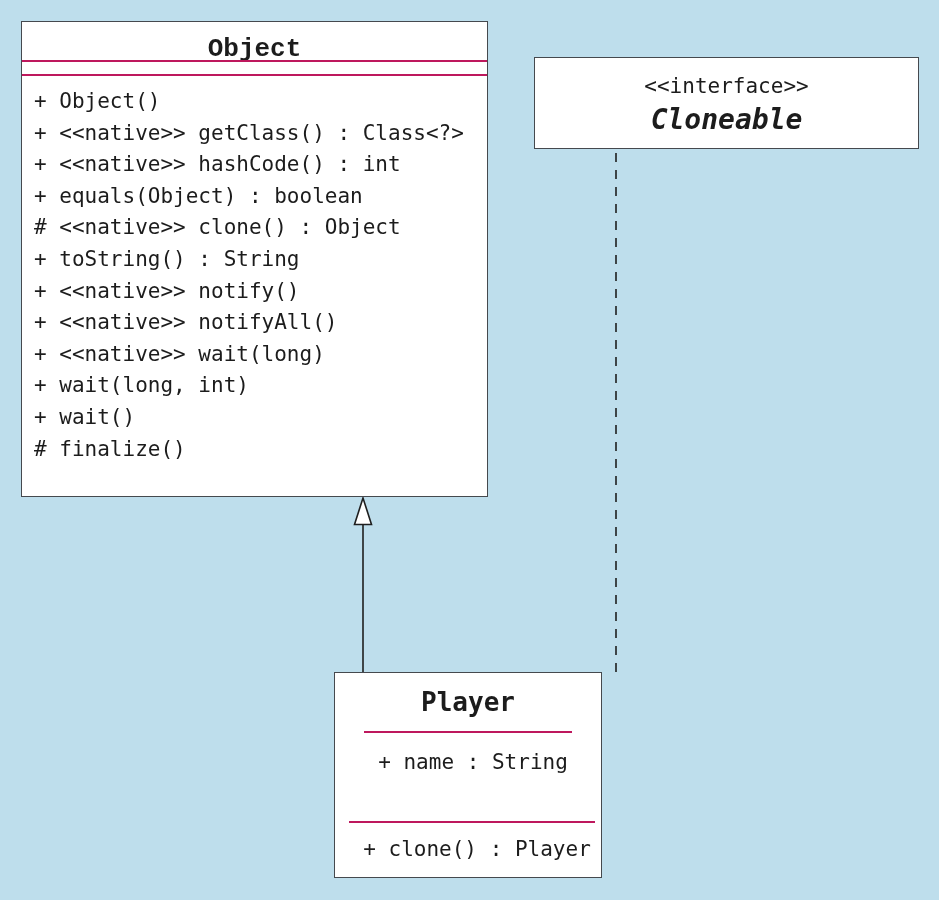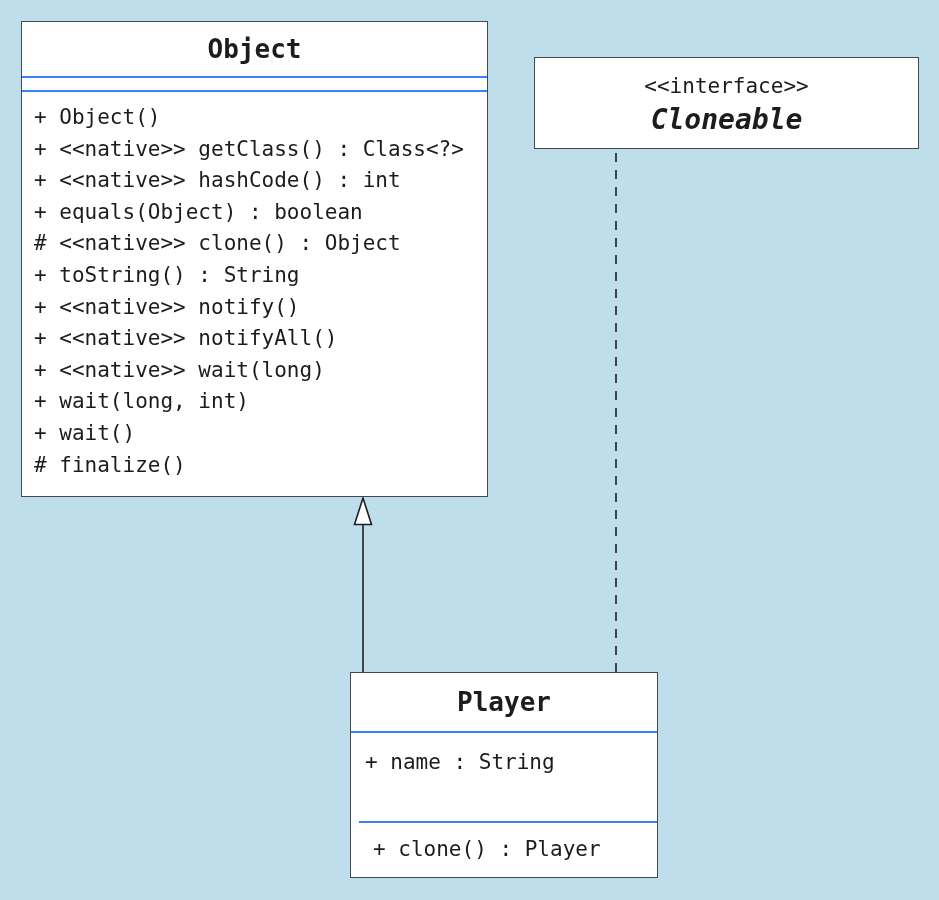--- a/index.html
+++ b/index.html
@@ -39,35 +39,36 @@
   .cloneable-box {
     left: 534px;
     top: 21px;
     width: 385px;
     height: 92px;
     justify-content: center;
     text-align: center;
     margin-top: 36px;
   }
   .player-box {
-    left: 350px;
+    left: 334px;
     top: 672px;
-    width: 308px;
+    width: 268px;
     height: 206px;
+    align-items: center;
   }
   .uml-title {
     flex: 0 0 auto;
     text-align: center;
     font-weight: bold;
     font-size: 26px;
   }
-  .object-box .uml-title { height: 54px; line-height: 55px; }
+  .object-box .uml-title { height: 38px; line-height: 55px; font-family: Liberation Mono, monospace; }
   .player-box  .uml-title { height: 58px; line-height: 59px; }
   .compartment {
-    border-top: 2px solid #3b82f6;
+    border-top: 2px solid #be185d;
     box-sizing: border-box;
   }
   .object-box .attrs { flex: 0 0 14px; }
   .object-box .methods {
     flex: 1 1 auto;
     font-size: 21px;
     line-height: 31.6px;
     padding: 10px 4px 0 12px;
     white-space: pre;
     overflow: hidden;

